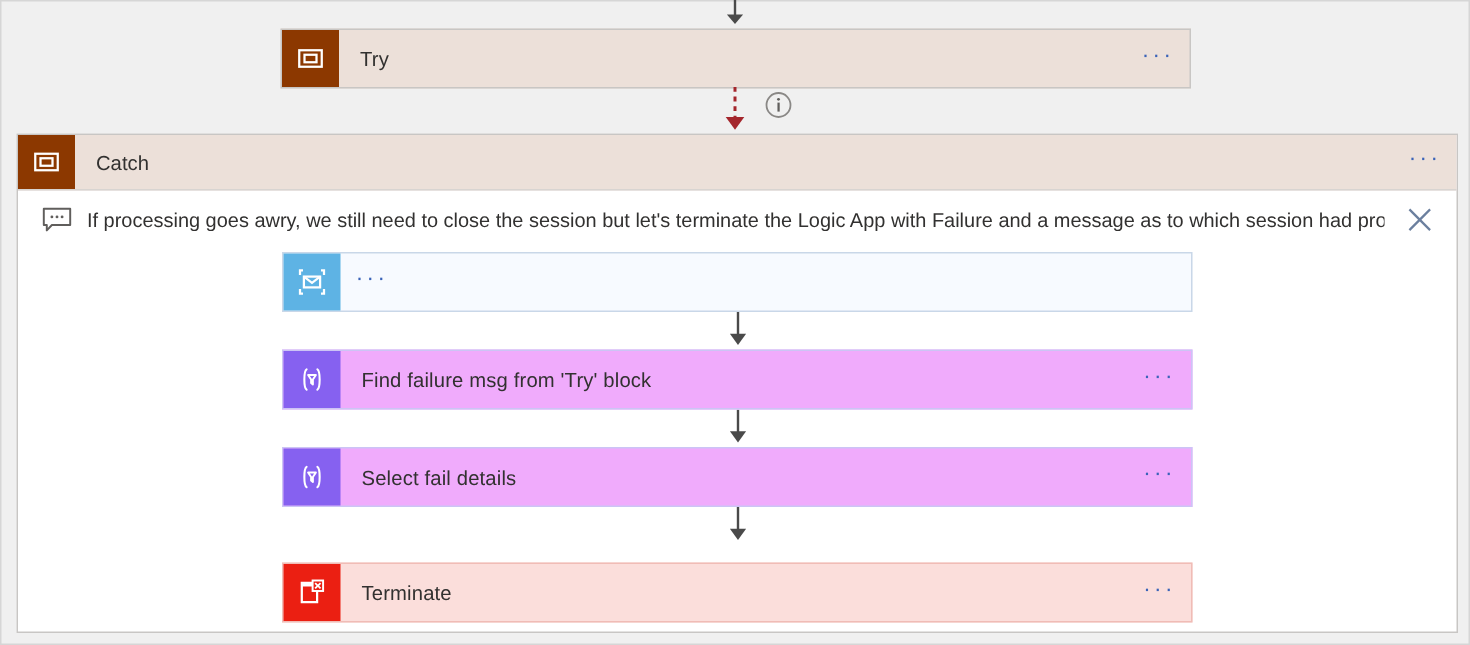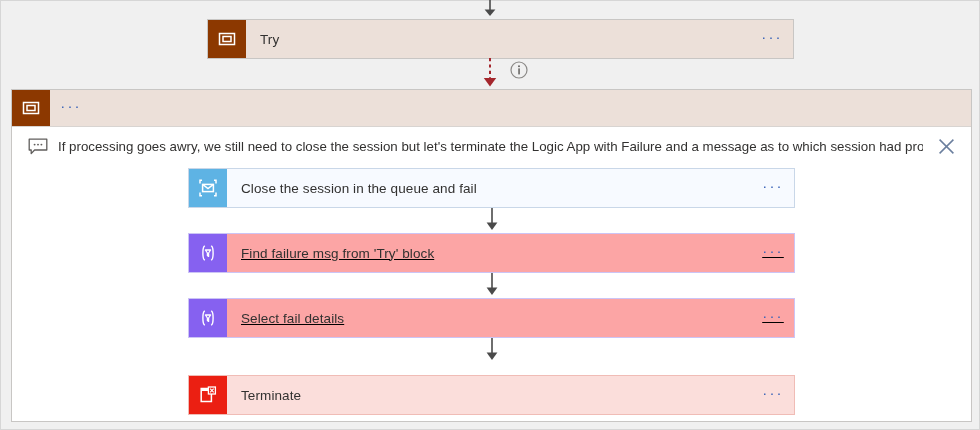--- a/index.html
+++ b/index.html
@@ -76,21 +76,21 @@
     align-items: center;
     justify-content: center;
     color: #3a63b8;
     font-size: 15px;
     letter-spacing: 2.2px;
     line-height: 8px;
     padding-bottom: 5px;
   }
 
   
-  .scope-card { background: #ece0d9; border-color: #c8c6c4; margin-left: 20px; }
+  .scope-card { background: #ece0d9; border-color: #c8c6c4; }
   .scope-card .tile { background: #8c3800; }
 
   
   .catch-container {
     position: absolute;
     left: 10px;
     top: 88px;
     width: 961px;
     height: 333px;
     border: 1px solid #c8c6c4;
@@ -169,21 +169,21 @@
     margin: 0 auto;
     height: 25px;
     display: flex;
     justify-content: center;
     align-items: center;
   }
 
   .card-servicebus { background: #f7faff; border-color: #c9d7e8; }
   .card-servicebus .tile { background: #5eb3e4; }
 
-  .card-dataop { background: #fca5a5; border-color: #ccc4f5; text-decoration: underline; }
+  .card-dataop { background: #f0abfc; border-color: #ccc4f5; }
   .card-dataop .tile { background: #8661f0; }
 
   .card-terminate { background: #fbdedb; border-color: #f0bcb6; margin-top: 12px; }
   .card-terminate .tile { background: #eb1f12; }
 
   
   .add-action {
     margin-top: 17px;
     display: flex;
     justify-content: center;
@@ -238,20 +238,21 @@
 
   <div class="catch-container">
 
     <div class="catch-header">
       <div class="tile">
         <svg width="20" height="20" viewBox="0 0 20 20" aria-hidden="true">
           <rect x="2.5" y="4.5" width="15" height="11" fill="none" stroke="#ffffff" stroke-width="1.5"></rect>
           <rect x="6" y="7.5" width="8" height="5" fill="none" stroke="#ffffff" stroke-width="1.5"></rect>
         </svg>
       </div>
+      <div class="title">Catch</div>
       <div class="ellipsis">···</div>
     </div>
 
     <div class="comment-row">
       <div style="display:flex;align-items:center;">
         <svg width="20" height="18" viewBox="0 0 20 18" aria-hidden="true">
           <path d="M1.2 1.2 H18.8 V12 H6.6 L3.2 15.6 V12 H1.2 Z" fill="none" stroke="#605e5c" stroke-width="1.3" stroke-linejoin="round"></path>
           <circle cx="6.6" cy="6.6" r="0.95" fill="#605e5c"></circle>
           <circle cx="10" cy="6.6" r="0.95" fill="#605e5c"></circle>
           <circle cx="13.4" cy="6.6" r="0.95" fill="#605e5c"></circle>
@@ -273,21 +274,20 @@
           <div class="tile">
             <svg width="22" height="22" viewBox="0 0 22 22" aria-hidden="true">
               <path d="M5 3.2 H3 V6.4" fill="none" stroke="#ffffff" stroke-width="1.5"></path>
               <path d="M17 3.2 H19 V6.4" fill="none" stroke="#ffffff" stroke-width="1.5"></path>
               <path d="M5 18.8 H3 V15.6" fill="none" stroke="#ffffff" stroke-width="1.5"></path>
               <path d="M17 18.8 H19 V15.6" fill="none" stroke="#ffffff" stroke-width="1.5"></path>
               <rect x="5.6" y="7.4" width="10.8" height="7.2" fill="none" stroke="#ffffff" stroke-width="1.5"></rect>
               <path d="M5.6 7.4 L11 11.6 L16.4 7.4" fill="none" stroke="#ffffff" stroke-width="1.4"></path>
             </svg>
           </div>
-          <div class="title">Close the session in the queue and fail</div>
           <div class="ellipsis">···</div>
         </div>
       </div>
 
       <div class="connector">
         <svg width="20" height="25" viewBox="0 0 20 25" aria-hidden="true">
           <line x1="10" y1="0" x2="10" y2="16" stroke="#4a4a4a" stroke-width="1.6"></line>
           <path d="M4.6 14.5 L10 22 L15.4 14.5 Z" fill="#4a4a4a"></path>
         </svg>
       </div>

